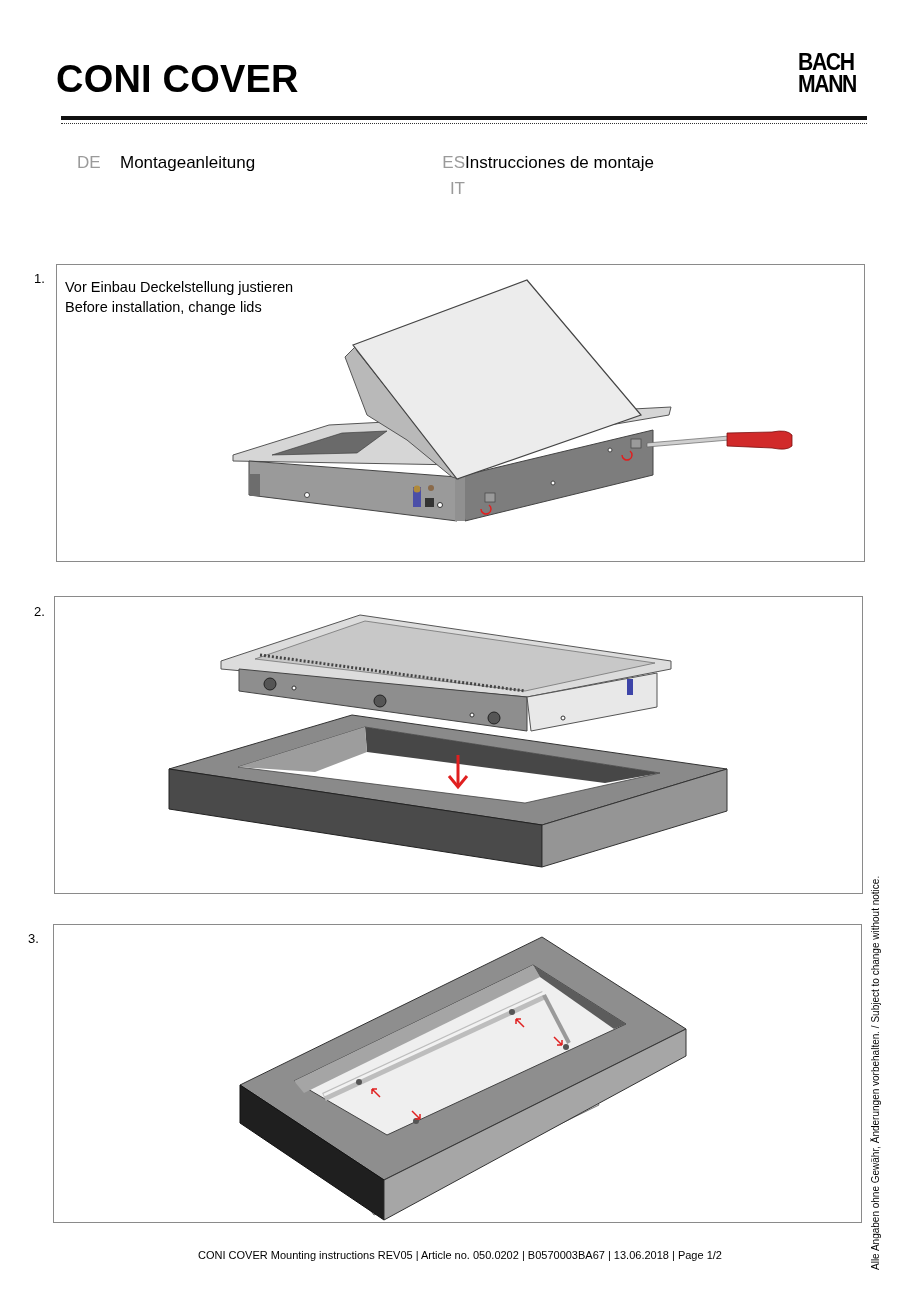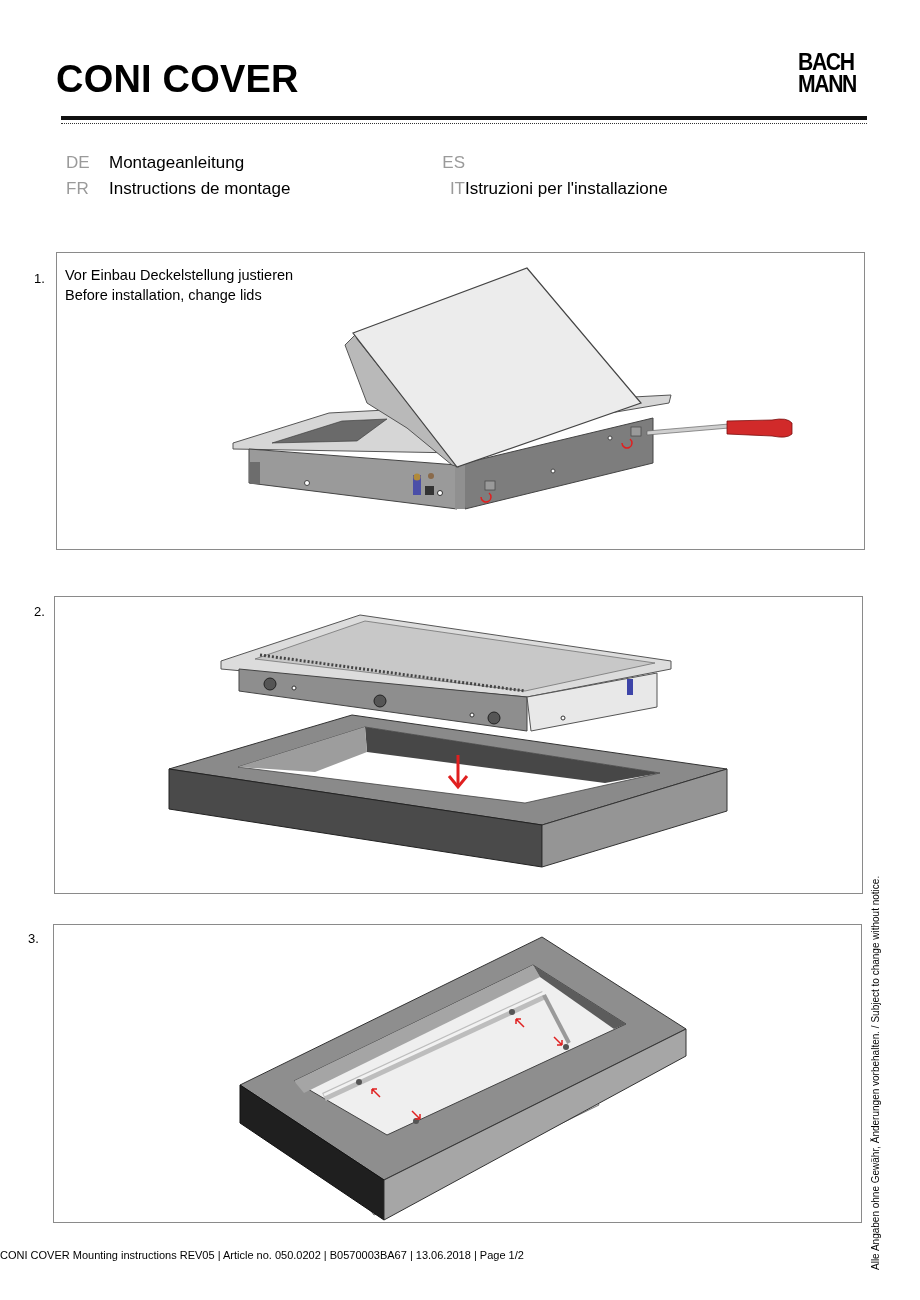--- a/index.html
+++ b/index.html
@@ -6,63 +6,59 @@
   body { width:920px; height:1300px; position:relative; overflow:hidden;
          font-family:"Liberation Sans", sans-serif; color:#000; }
   .title { position:absolute; left:56px; top:58px; font-size:38px; font-weight:bold; letter-spacing:0.2px; }
   .logo { position:absolute; left:798px; top:51px; font-weight:bold; font-size:23px; line-height:22px;
           letter-spacing:-1.5px; transform:scaleX(0.92); transform-origin:left top; }
   .rule-thick { position:absolute; left:61px; top:116px; width:806px; height:4px; background:#111; }
   .rule-dots { position:absolute; left:61px; top:123px; width:806px; height:0; border-top:1px dotted #333; }
   .langs { position:absolute; top:150px; font-size:17px; line-height:25.5px; }
   .langs .row { display:flex; }
   .langs .code { color:#9a9a9a; width:43px; }
-  .langs.left { left:66px; }
+  .langs.left { left:77px; }
   .langs.right { left:422px;text-align:right; }
   .step-num { position:absolute; font-size:13px; }
   .box { position:absolute; border:1px solid #8a8a8a; box-sizing:border-box; background:#fff; }
   .box-text { position:absolute; left:8px; top:12px; font-size:14.5px; line-height:20px; }
   .box svg { position:absolute; left:0; top:0; }
-  .footer { position:absolute; left:0; width:920px; top:1249px; font-size:11px; line-height:12.5px; }
+  .footer { position:absolute; left:0; width:920px; top:1249px; text-align:center; font-size:11px; line-height:12.5px; }
   .side-note { position:absolute; left:870px; top:1270px; font-size:10px; white-space:nowrap;
                transform:rotate(-90deg); transform-origin:left top; }
 </style>
 </head>
 <body>
 
 <div class="title">CONI COVER</div>
 <div class="logo">
   <div>BACH</div>
   <div>MANN</div>
 </div>
 <div class="rule-thick"></div>
 <div class="rule-dots"></div>
 
 <div class="langs left">
   <div class="row">
     <span class="code">DE</span>
     <span>Montageanleitung</span>
   </div>
-  <div class="row">
-    <span class="code">FR</span>
-    <span>Instructions de montage</span>
-  </div>
 </div>
 <div class="langs right">
   <div class="row">
     <span class="code">ES</span>
+    <span>Instrucciones de montaje</span>
   </div>
   <div class="row">
     <span class="code">IT</span>
-    <span>Istruzioni per l'installazione</span>
   </div>
 </div>
 
 <div class="step-num" style="left:34px;top:271px;">1.</div>
-<div class="box" style="left:56px;top:252px;width:809px;height:298px;">
+<div class="box" style="left:56px;top:264px;width:809px;height:298px;">
   <div class="box-text">
     <div>Vor Einbau Deckelstellung justieren</div>
     <div>Before installation, change lids</div>
   </div>
   <svg width="809" height="298">
 
     <polygon points="176,190 272,160 614,142 612,150 400,186 404,200 176,196" fill="#d6d6d6" stroke="#555" stroke-width="1"></polygon>
 
     <polygon points="215,190 285,168 330,166 300,188" fill="#6a6a6a" stroke="#333" stroke-width="0.6"></polygon>
 

